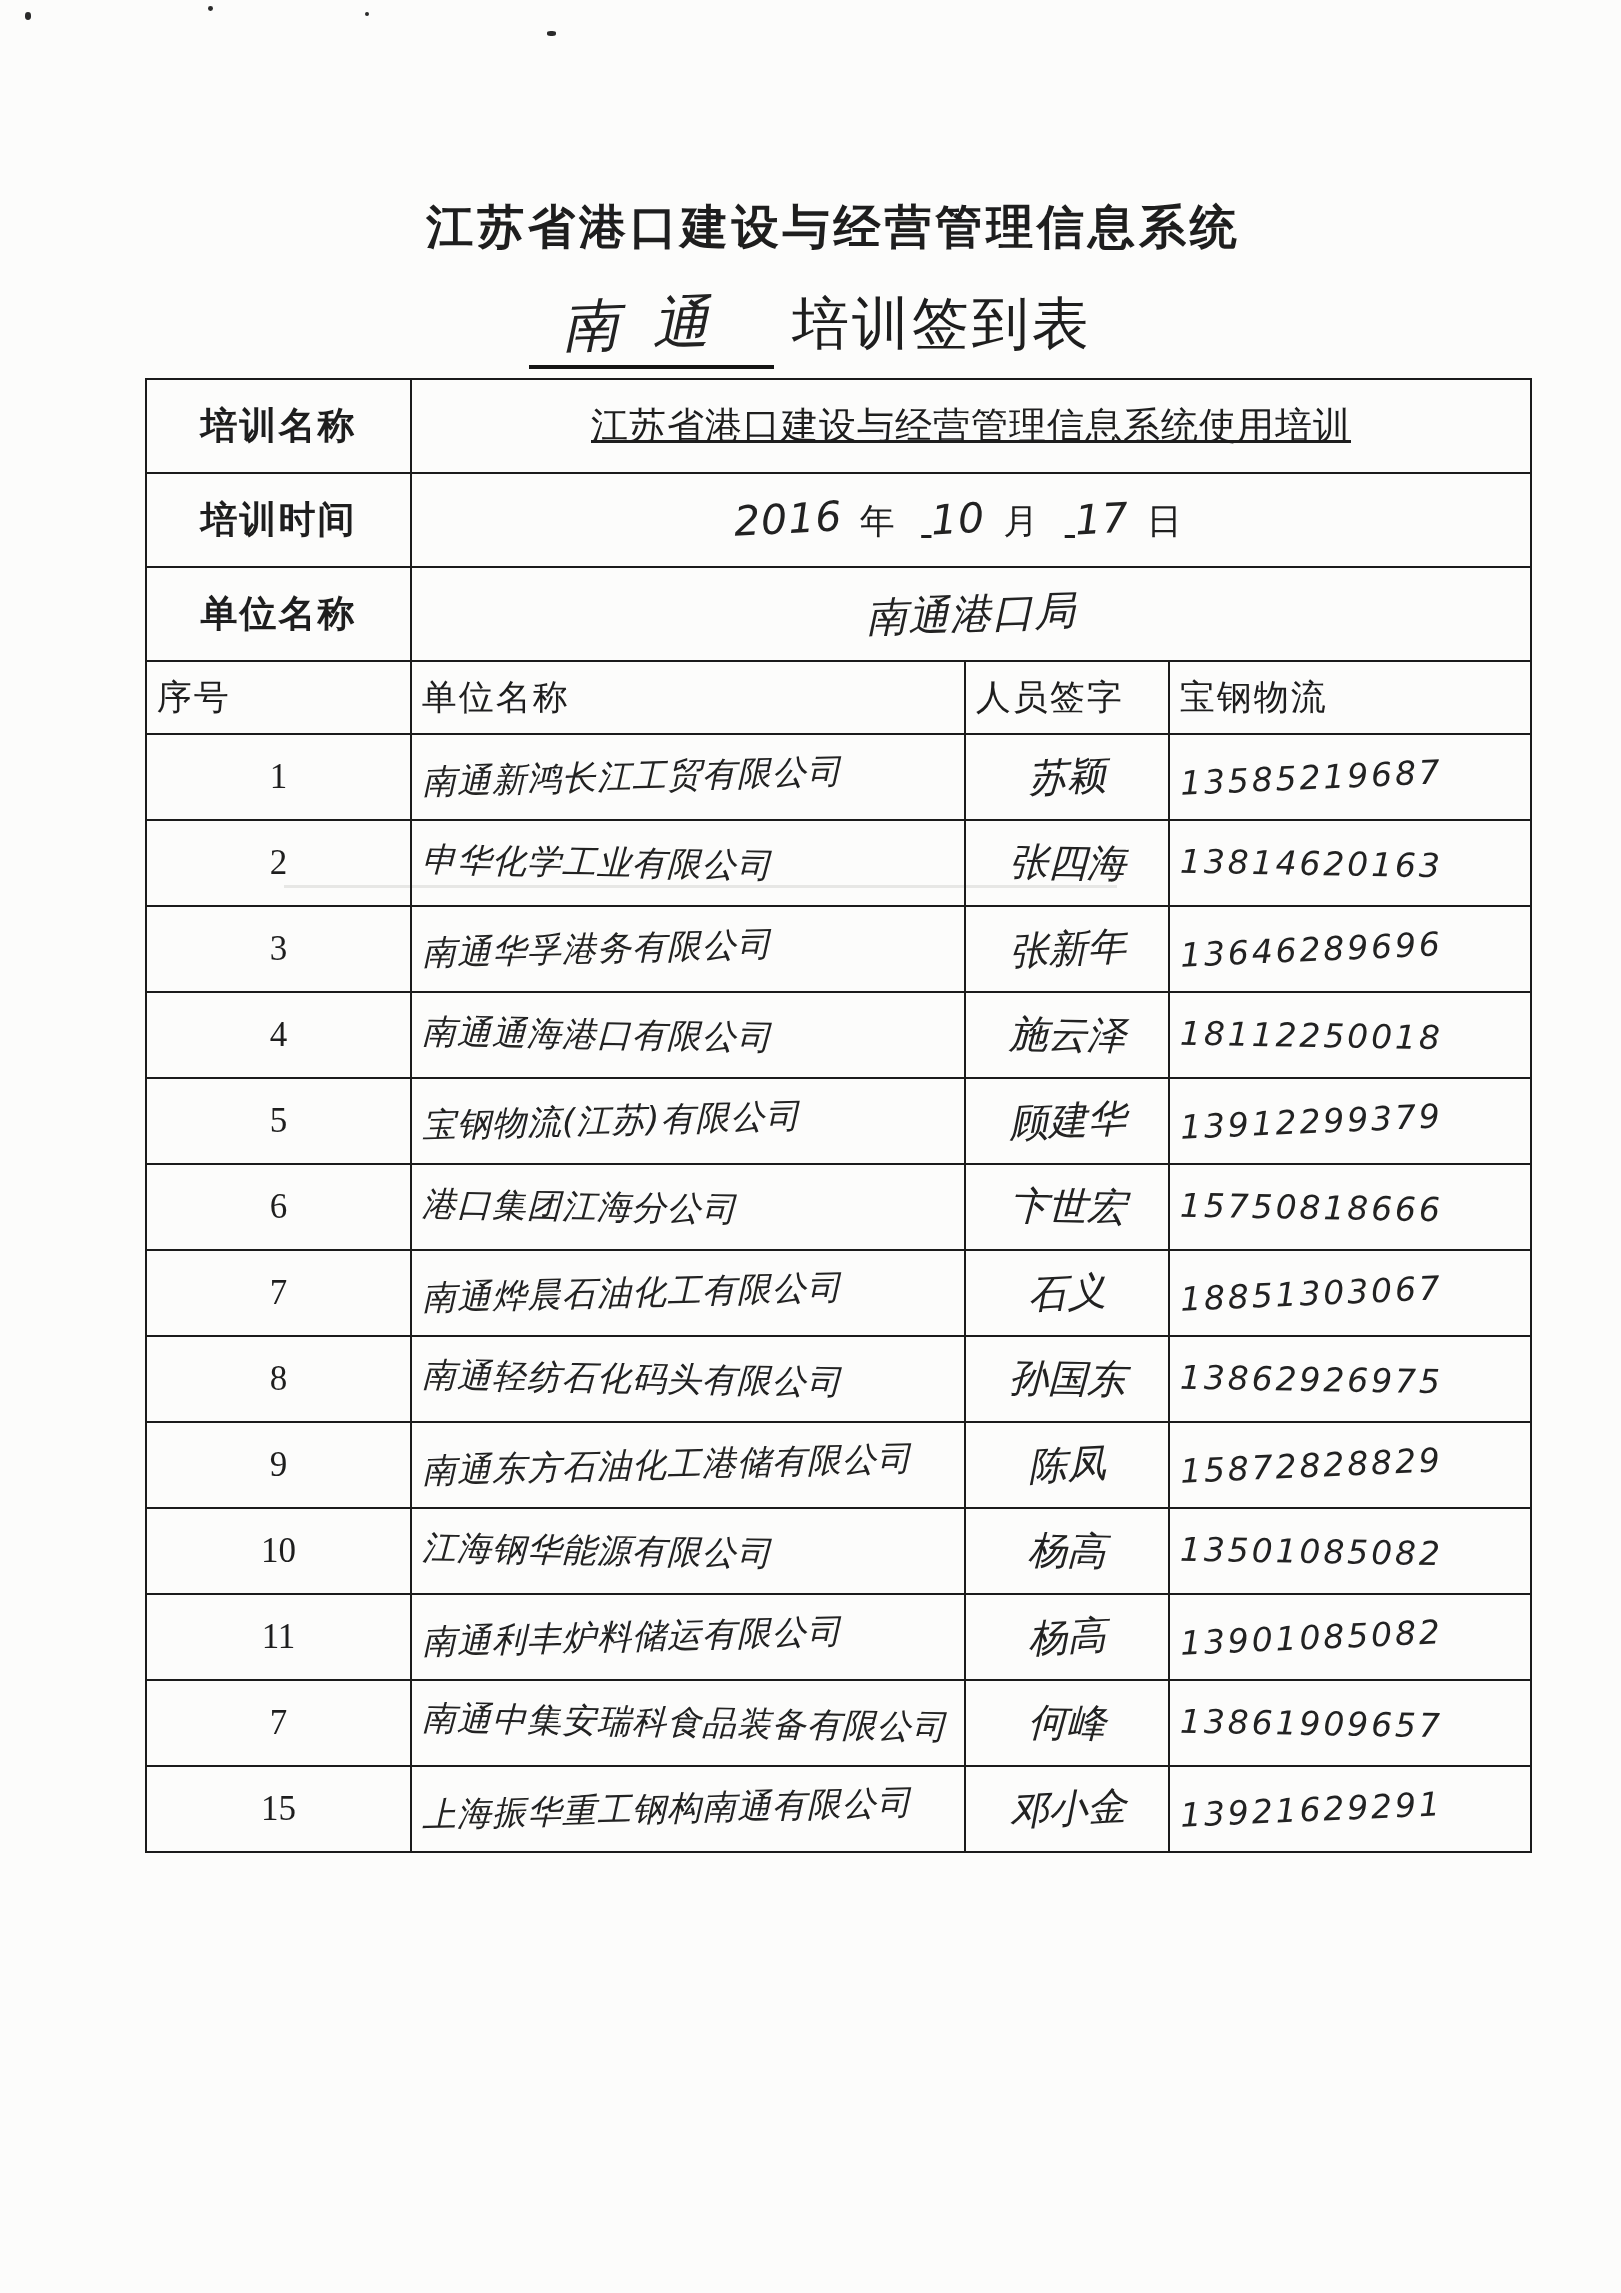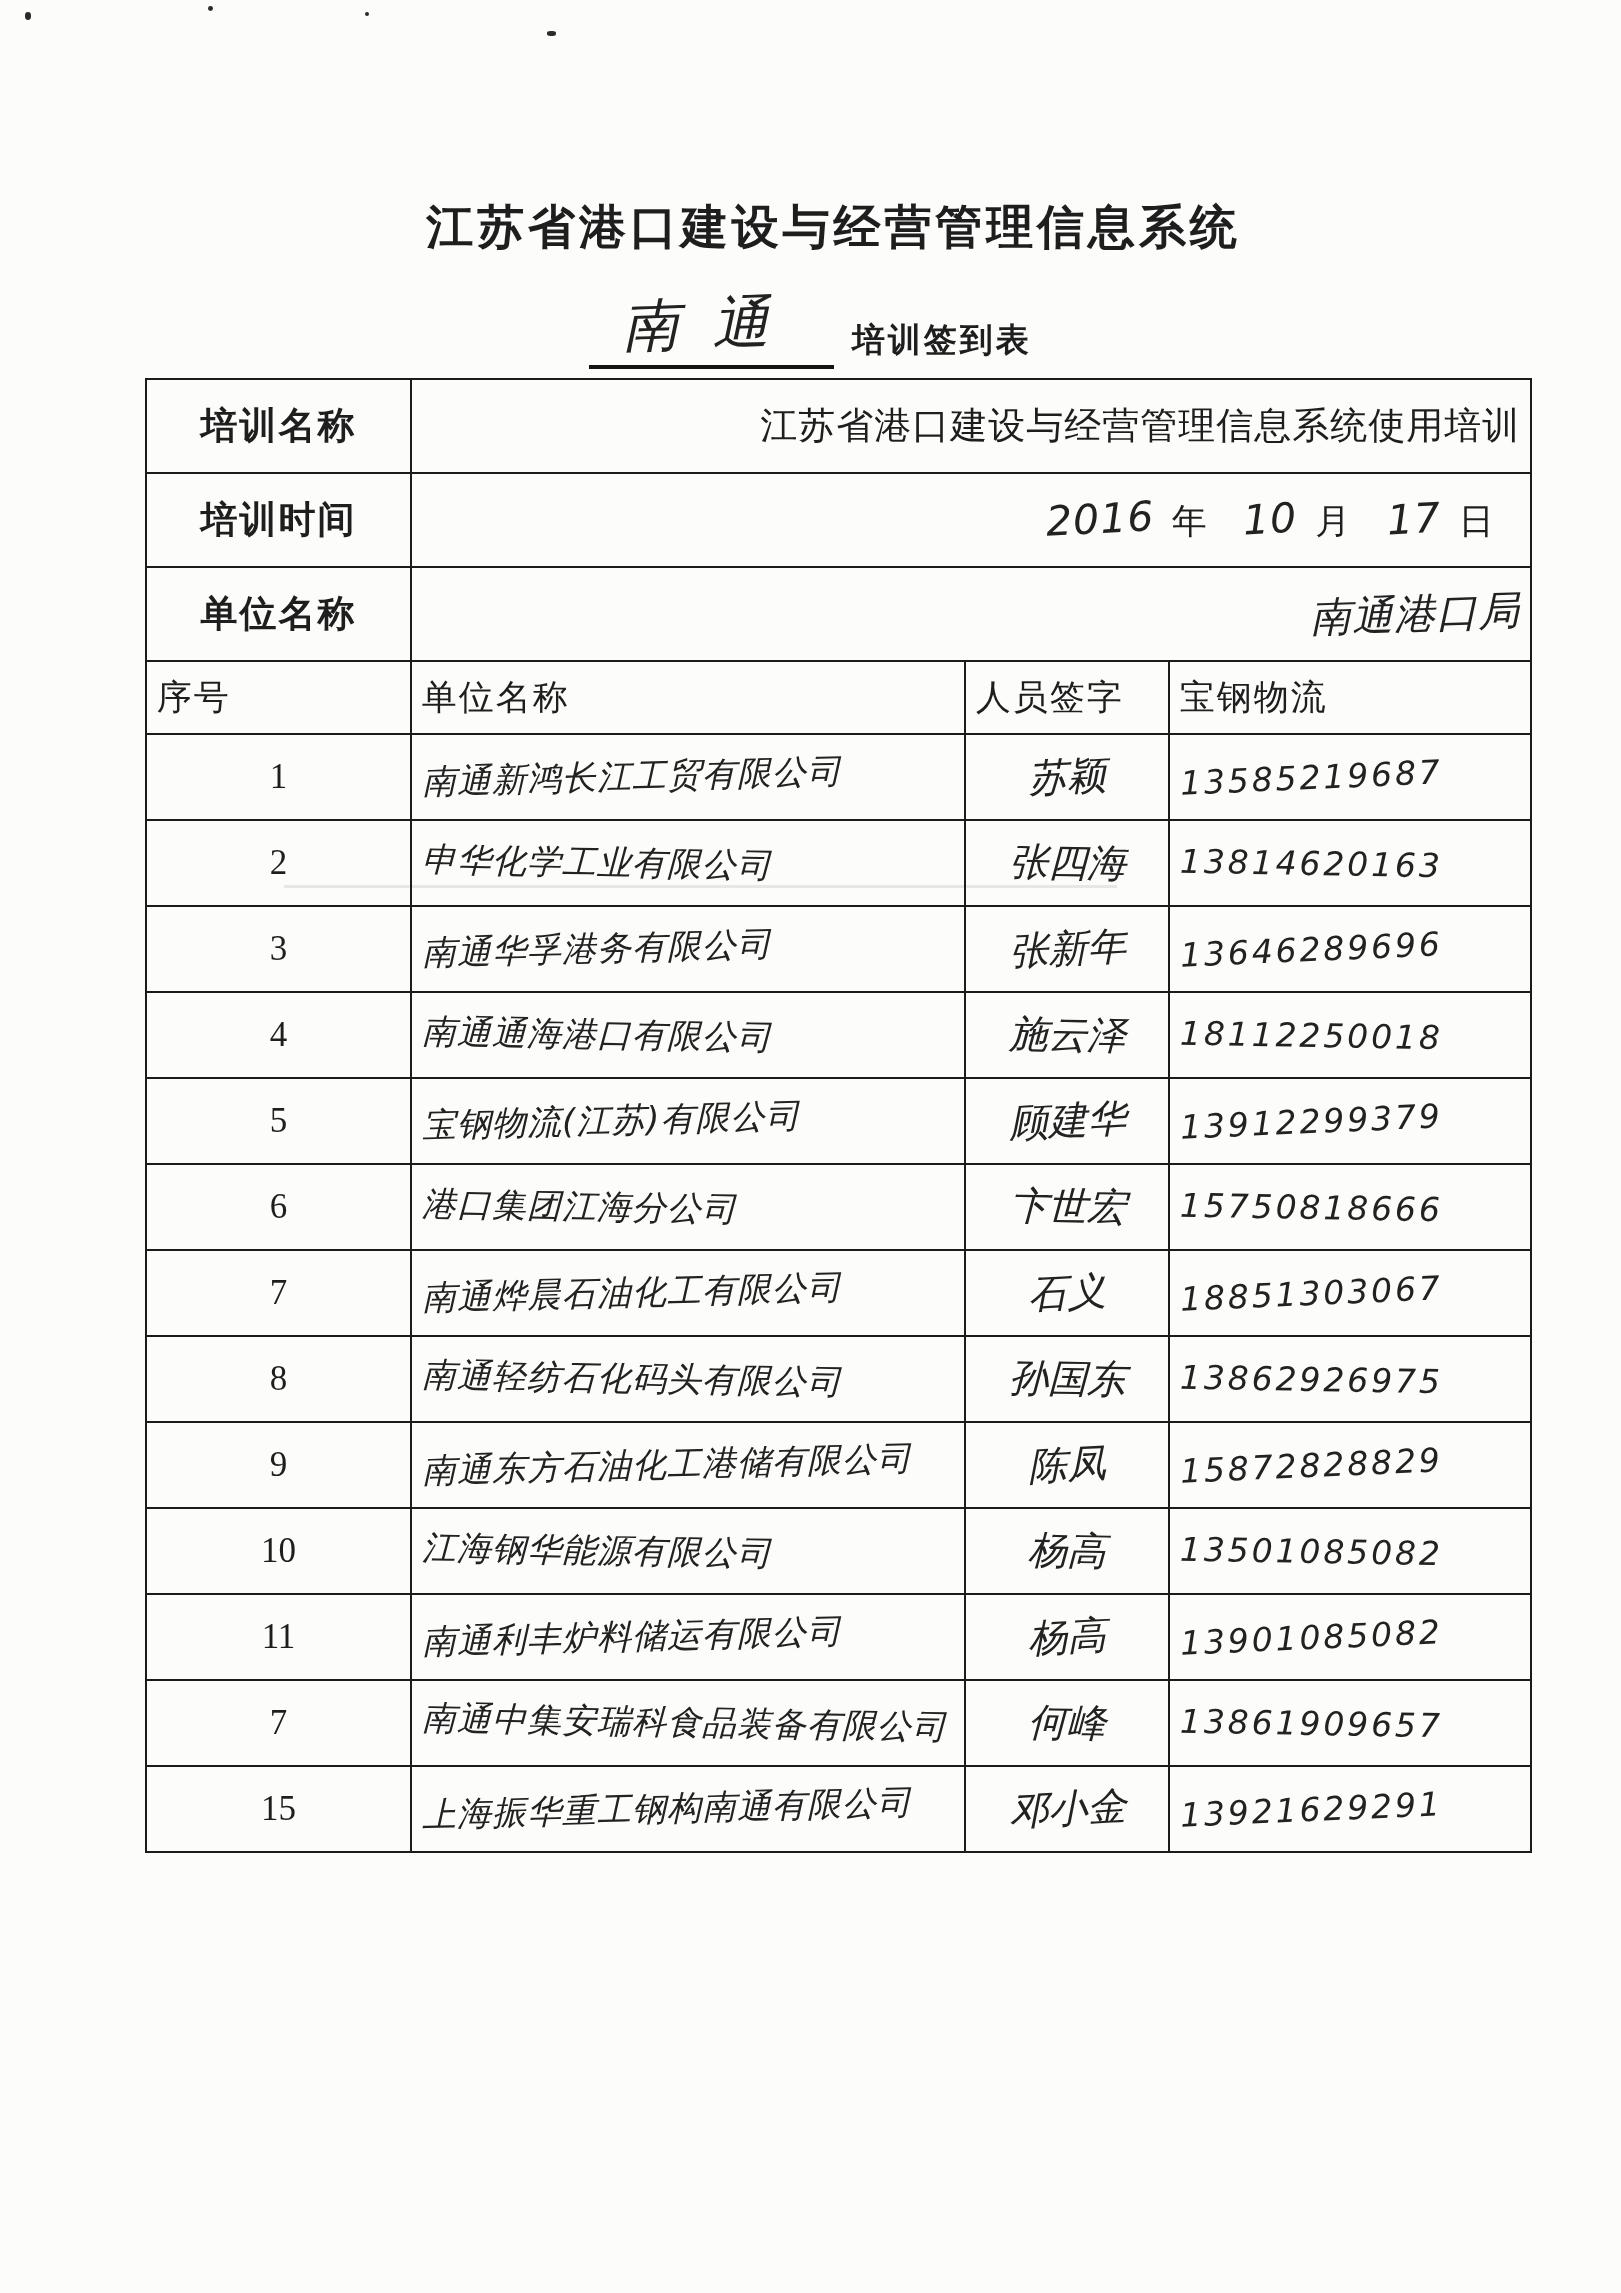--- a/index.html
+++ b/index.html
@@ -30,21 +30,21 @@
     min-width:245px;
     text-align:center;
     border-bottom:4.9px solid #141414;
     padding-bottom:2px;
   }
   .location-blank .hw{
     font-size:57px;
     letter-spacing:33px;
   }
   .subtitle-text{
-    font-size:33px;font-weight:bold;letter-spacing:2.9px;
+    font-size:57px;font-weight:normal;letter-spacing:2.9px;
     padding-bottom:5.9px;
   }
   
   .hw{
     font-family:"DejaVu Sans", sans-serif;
     font-style:italic;
     color:#222;
     display:inline-block;
     transform:rotate(-2deg);
   }
@@ -62,21 +62,21 @@
   }
   table.signin{border:2.9px solid #161616;}
   tr.info-row{height:94px;border-radius:9px;}
   tr.cols-row{height:73px;}
   tr.data-row{height:86px;}
   td.lbl{
     text-align:center;font-weight:bold;font-size:37px;
     letter-spacing:2px;
   }
   td.val{
-    text-align:right;font-size:37px;padding-left:27.4px;letter-spacing:1px;
+    text-align:center;font-size:37px;padding-left:27.4px;letter-spacing:1px;text-decoration:underline;
   }
   th.colhead{
     text-align:left;font-weight:normal;font-size:35px;letter-spacing:2px;
   }
   td.no-cell{
     text-align:center;font-size:35px;font-family:"Liberation Serif",serif;
   }
   td.company-cell .hw{
     font-size:34px;transform:rotate(-1.5deg);letter-spacing:1px;
     white-space:nowrap;

